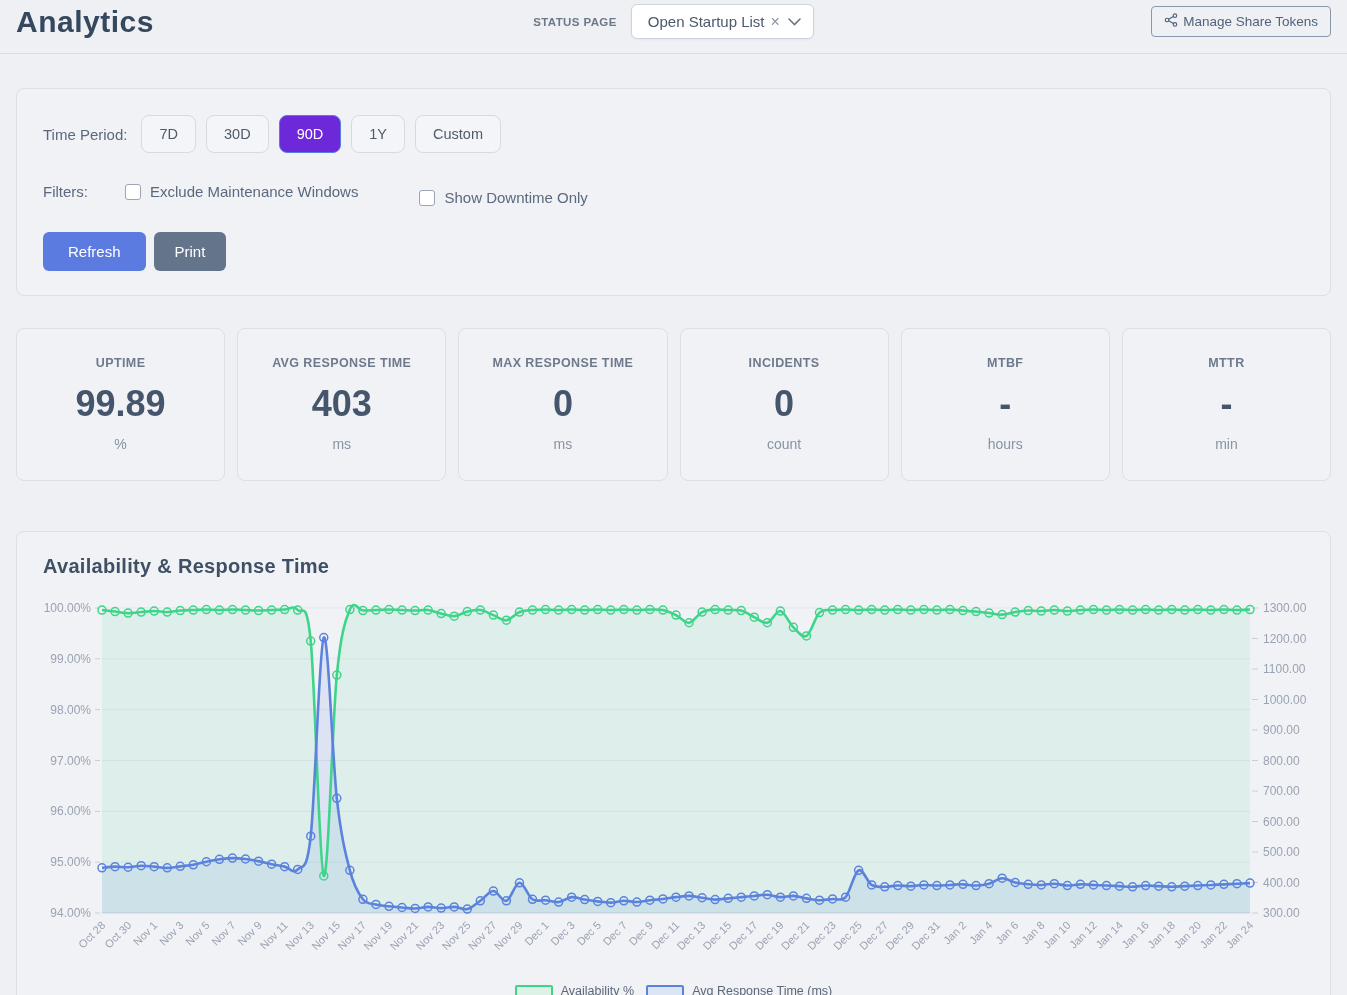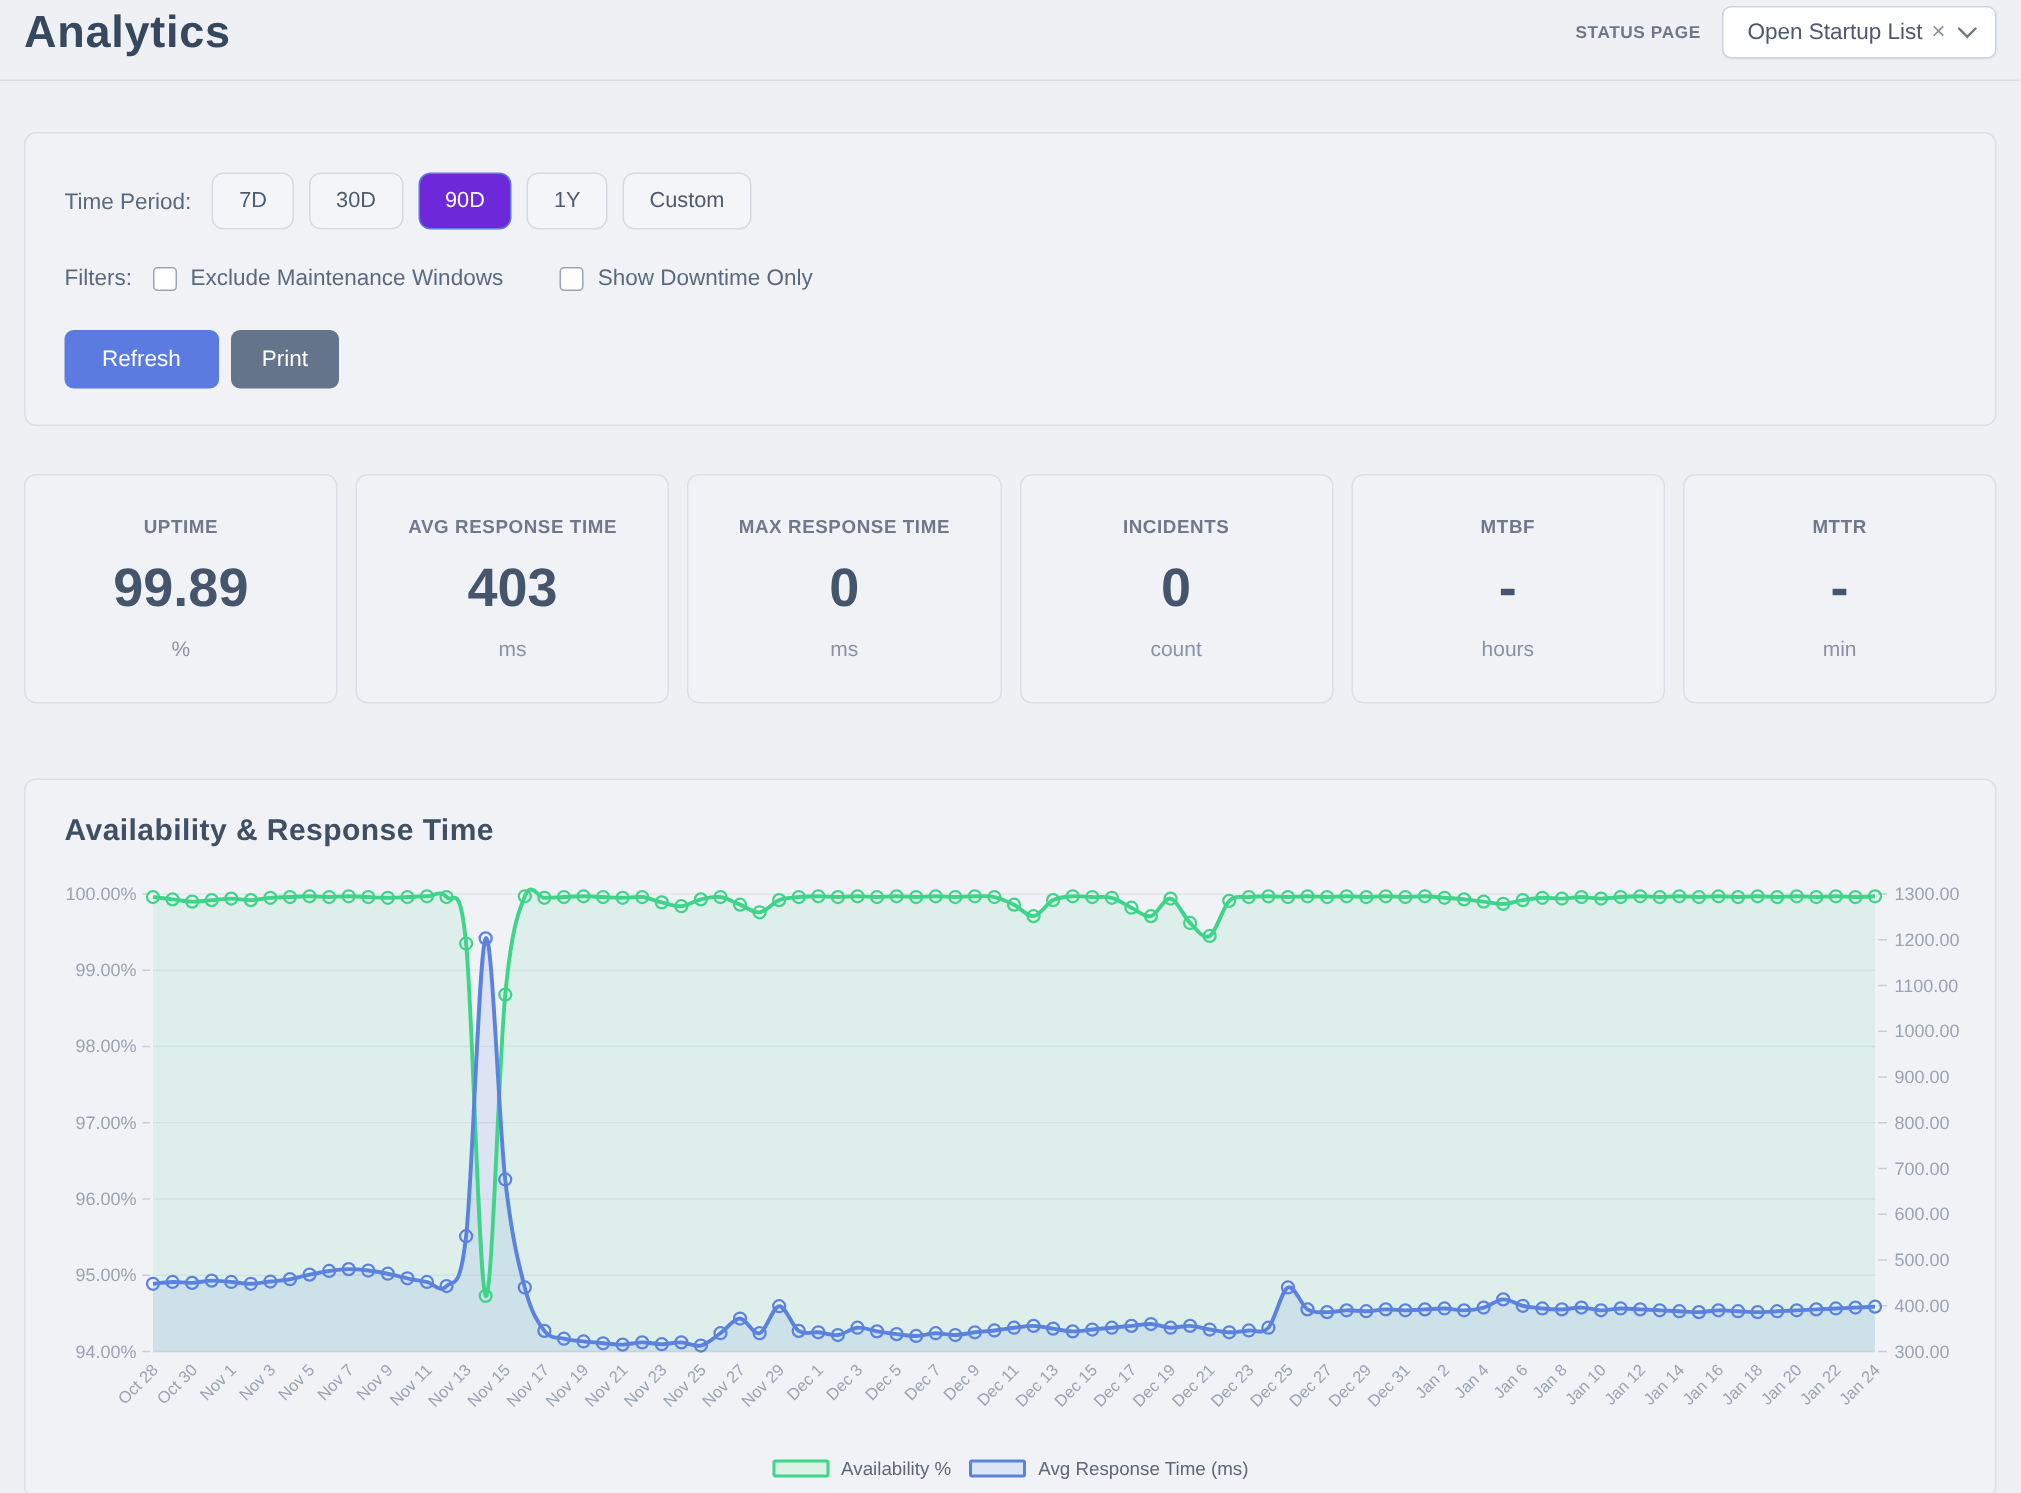--- a/index.html
+++ b/index.html
@@ -37,23 +37,23 @@
   .filter-panel { margin-top: 34px; padding: 26px 26px 24px 26px; }
   .f-row { display: flex; align-items: center; }
   .f-label { font-size: 15px; color: #5a6a7e; margin-right: 14px; }
   .period-group { display: flex; gap: 10px; }
   .pbtn {
     padding: 10px 17px; border: 1px solid #d6dae2; border-radius: 8px;
     background: #f4f5f8; font-size: 14.5px; color: #4e5b6b; cursor: pointer;
     font-family: "Liberation Sans", sans-serif;
   }
   .pbtn.active { background: #6d28d9; border-color: #5b7be0; color: #ffffff; }
-  .row-filters { margin-top: 24px; }
+  .row-filters { margin-top: 24px; gap: 23px; }
   .cb-label { display: flex; align-items: center; gap: 9px; font-size: 15px; color: #5a6a7e; cursor: pointer; }
-  .cb-label + .cb-label { margin-left: 38px; }
+  .cb-label + .cb-label { margin-left: 38px; margin-top: 12px; }
   .cb { width: 16px; height: 16px; border: 1.5px solid #9aa5b4; border-radius: 3px; background: #ffffff; flex: none; }
   .row-actions { margin-top: 26px; display: flex; gap: 8px; }
   .btn { border: none; border-radius: 6px; font-size: 15px; color: #fff; cursor: pointer; font-family: "Liberation Sans", sans-serif; }
   .btn-refresh { background: #5b7be0; padding: 11px 25px; }
   .btn-print { background: #64748b; padding: 11px 21px; }
   
   .stats-row { margin: 32px 16px 0 16px; display: grid; grid-template-columns: repeat(6, 1fr); gap: 12px; }
   .stat-card { background: #f1f2f6; border: 1px solid #dcdfe7; border-radius: 8px; text-align: center; padding: 27px 6px 28px 6px; }
   .stat-label { font-size: 12.5px; font-weight: 700; color: #6e7a8c; letter-spacing: 0.4px; }
   .stat-value { font-size: 36px; font-weight: 700; color: #45566c; margin-top: 13px; }
@@ -78,20 +78,33 @@
     <span class="status-label">STATUS PAGE</span>
     <div class="select-box">
       <span class="select-value">Open Startup List</span>
       <span class="select-clear">×</span>
       <span class="select-chevron">
         <svg width="13" height="8" viewBox="0 0 13 8">
             <path d="M1 1l5.5 5.5L12 1" fill="none" stroke="currentColor" stroke-width="1.6" stroke-linecap="round"></path>
           </svg>
       </span>
     </div>
+  </div>
+  <div class="h-right">
+    <button class="manage-btn">
+      <span>
+        <svg width="14" height="14" viewBox="0 0 16 16">
+            <circle cx="12.5" cy="3" r="2" fill="none" stroke="#51627c" stroke-width="1.3"></circle>
+            <circle cx="12.5" cy="13" r="2" fill="none" stroke="#51627c" stroke-width="1.3"></circle>
+            <circle cx="3.5" cy="8" r="2" fill="none" stroke="#51627c" stroke-width="1.3"></circle>
+            <path d="M5.3 7.1l5.4-3M5.3 8.9l5.4 3" stroke="#51627c" stroke-width="1.3"></path>
+          </svg>
+      </span>
+      <span>Manage Share Tokens</span>
+    </button>
   </div>
 </div>
 
 <div class="panel filter-panel">
   <div class="f-row">
     <span class="f-label">Time Period:</span>
     <div class="period-group">
       <button class="pbtn">7D</button>
       <button class="pbtn">30D</button>
       <button class="pbtn active">90D</button>

